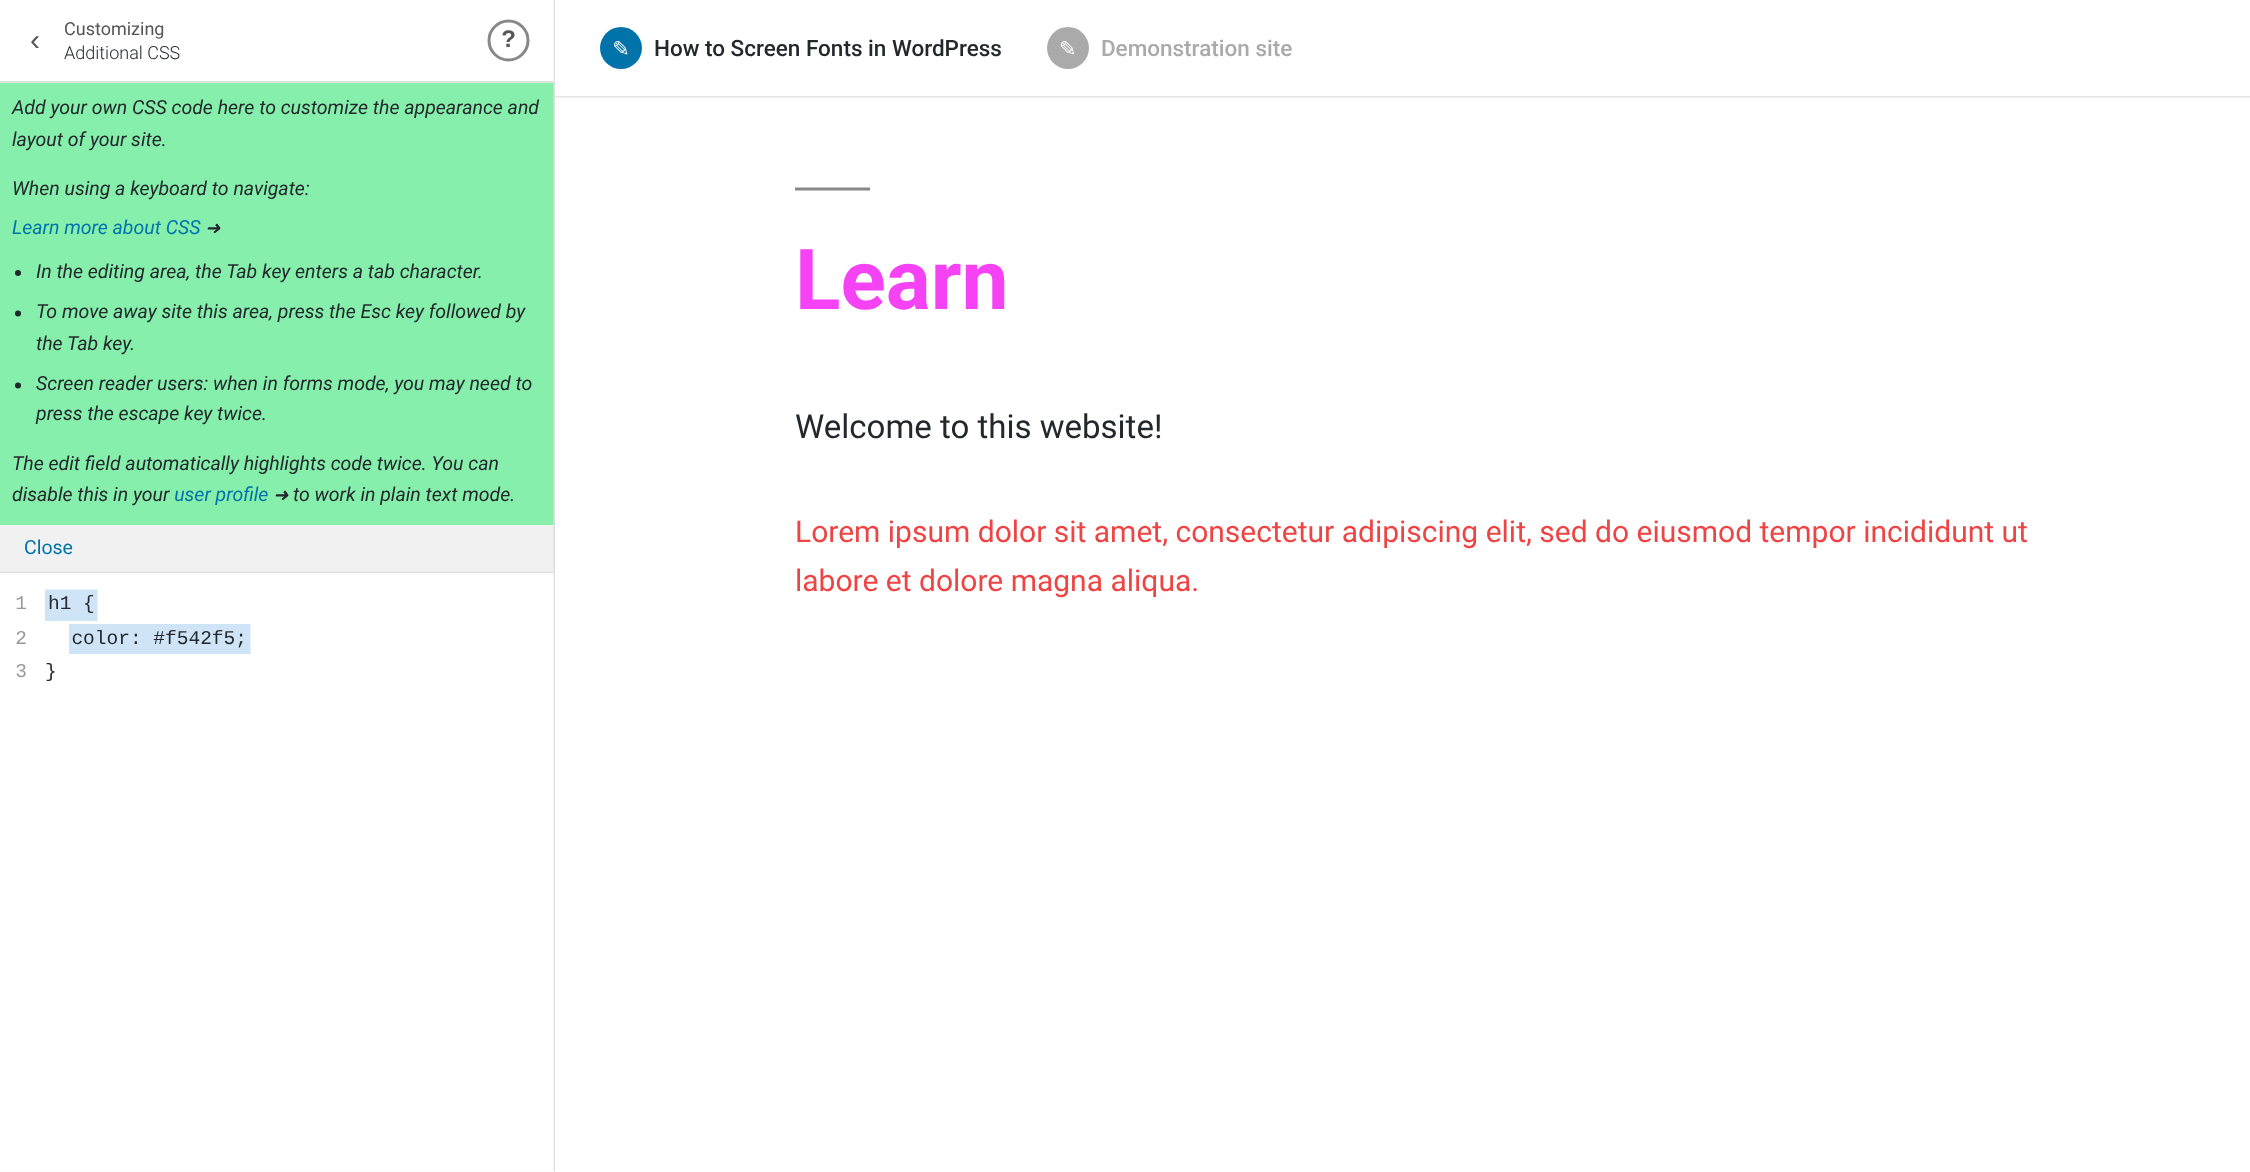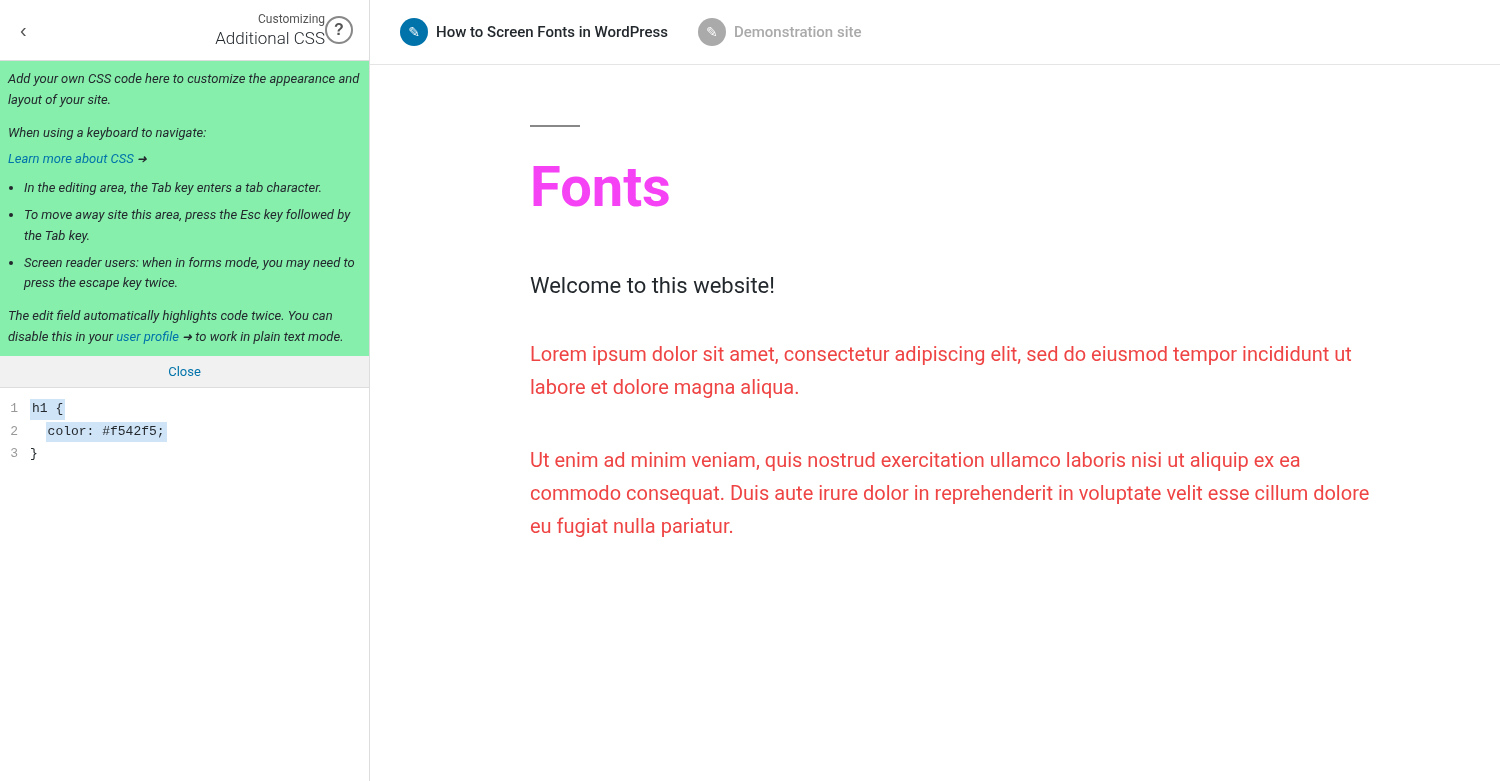--- a/index.html
+++ b/index.html
@@ -31,32 +31,31 @@
       cursor: pointer;
       font-size: 20px;
       color: #555;
       margin-right: 12px;
       padding: 4px;
       line-height: 1;
     }
 
     .header-title-group {
       flex: 1;
-      text-align: right;
     }
 
     .customizing-label {
       font-size: 12px;
       color: #555;
       display: block;
       margin-bottom: 2px;
     }
 
     .panel-title {
-      font-size: 17px;
+      font-size: 12px;
       font-weight: 300;
       color: #23282d;
     }
 
     .help-btn {
       background: none;
       border: none;
       cursor: pointer;
       color: #555;
       font-size: 16px;
@@ -87,21 +86,21 @@
     .panel-info ul {
       margin: 8px 0 8px 16px;
     }
 
     .panel-info ul li {
       margin-bottom: 6px;
     }
 
     .close-link {
       display: flex;
-      justify-content: center;
+      justify-content: flex-start;
       padding: 8px 16px 8px 16px;
     }
 
     .close-link a {
       color: #0073aa;
       text-decoration: none;
       font-size: 13px;
       cursor: pointer;
     }
 
@@ -299,19 +298,18 @@
       <span>How to Screen Fonts in WordPress</span>
     </a>
     <a href="#" class="preview-link dimmed">
       <span class="edit-icon" style="background:#aaa;">✎</span>
       <span>Demonstration site</span>
     </a>
   </div>
 
   <div class="preview-content">
     <div class="preview-divider"></div>
-    <h1 class="preview-heading">Fonts</h1>
+    <h1 class="preview-heading">Learn</h1>
     <p class="preview-subtitle">Welcome to this website!</p>
     <p class="preview-body">Lorem ipsum dolor sit amet, consectetur adipiscing elit, sed do eiusmod tempor incididunt ut labore et dolore magna aliqua.</p>
-    <p class="preview-body">Ut enim ad minim veniam, quis nostrud exercitation ullamco laboris nisi ut aliquip ex ea commodo consequat. Duis aute irure dolor in reprehenderit in voluptate velit esse cillum dolore eu fugiat nulla pariatur.</p>
   </div>
 
 </div>
 
 </body></html>

